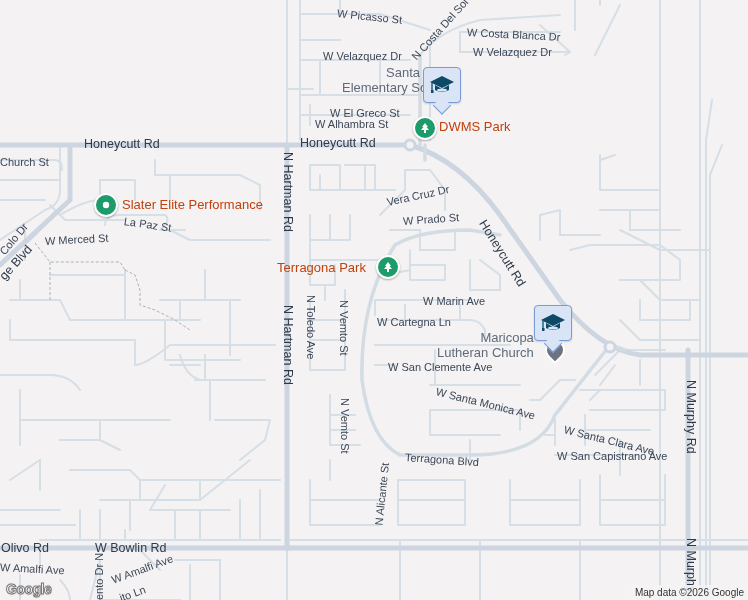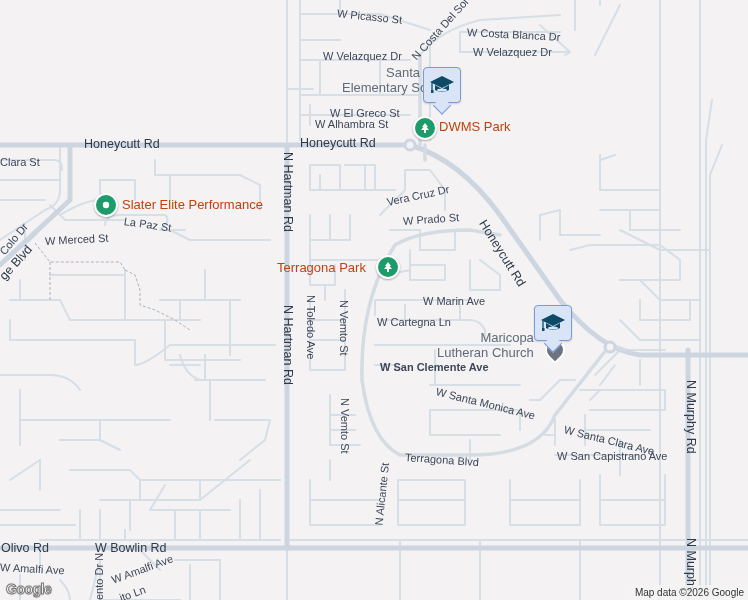--- a/index.html
+++ b/index.html
@@ -153,34 +153,34 @@
   <span class="lbl" style="left:467px;top:27px;transform:rotate(3deg);">W Costa Blanca Dr</span>
   <span class="lbl" style="left:323px;top:51px;">W Velazquez Dr</span>
   <span class="lbl" style="left:473px;top:47px;">W Velazquez Dr</span>
   <span class="lbl" style="left:330px;top:108px;">W El Greco St</span>
   <span class="lbl" style="left:315px;top:119px;">W Alhambra St</span>
 
   <span class="lbl major" style="left:84px;top:138px;">Honeycutt Rd</span>
   <span class="lbl major" style="left:300px;top:137px;">Honeycutt Rd</span>
   <span class="lbl major" style="left:482px;top:215px;transform:rotate(58deg);">Honeycutt Rd</span>
 
-  <span class="lbl" style="left:0px;top:157px;">Clara St</span>
+  <span class="lbl" style="left:0px;top:157px;">Church St</span>
   <span class="lbl" style="left:124px;top:216px;transform:rotate(8deg);">La Paz St</span>
   <span class="lbl" style="left:45px;top:236px;transform:rotate(-3deg);">W Merced St</span>
   <span class="lbl" style="left:2px;top:248px;transform:rotate(-50deg);">Colo Dr</span>
   <span class="lbl major" style="left:2px;top:272px;transform:rotate(-48deg);">ge Blvd</span>
 
   <span class="lbl major vert" style="left:294px;top:152px;">N Hartman Rd</span>
   <span class="lbl major vert" style="left:294px;top:305px;">N Hartman Rd</span>
 
   <span class="lbl" style="left:387px;top:197px;transform:rotate(-12deg);">Vera Cruz Dr</span>
   <span class="lbl" style="left:403px;top:216px;transform:rotate(-4deg);">W Prado St</span>
   <span class="lbl" style="left:423px;top:296px;">W Marin Ave</span>
   <span class="lbl" style="left:377px;top:317px;">W Cartegna Ln</span>
-  <span class="lbl" style="left:380px;top:362px;font-weight:bold;">W San Clemente Ave</span>
+  <span class="lbl" style="left:388px;top:362px;">W San Clemente Ave</span>
   <span class="lbl" style="left:436px;top:386px;transform:rotate(14deg);">W Santa Monica Ave</span>
   <span class="lbl" style="left:564px;top:424px;transform:rotate(14deg);">W Santa Clara Ave</span>
   <span class="lbl" style="left:557px;top:451px;">W San Capistrano Ave</span>
   <span class="lbl" style="left:405px;top:452px;transform:rotate(4deg);">Terragona Blvd</span>
 
   <span class="lbl vert" style="left:316px;top:295px;">N Toledo Ave</span>
   <span class="lbl vert" style="left:349px;top:300px;">N Vemto St</span>
   <span class="lbl vert" style="left:350px;top:398px;">N Vemto St</span>
   <span class="lbl" style="left:379px;top:520px;transform:rotate(-84deg);">N Alicante St</span>
 

